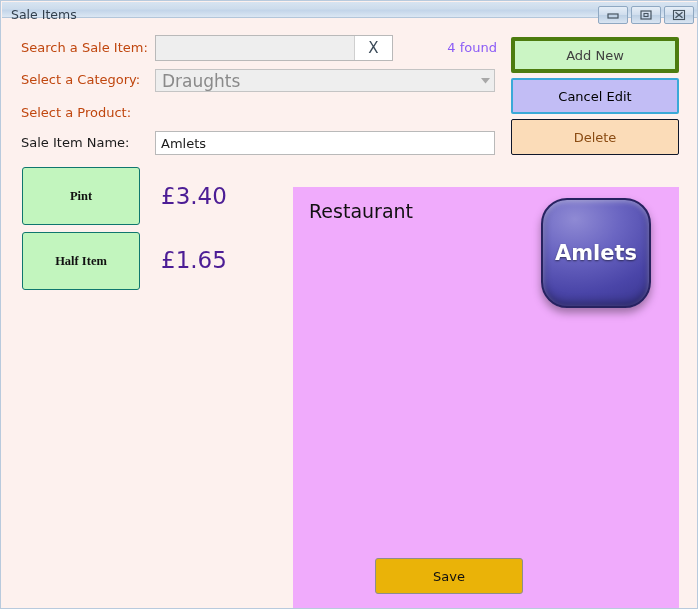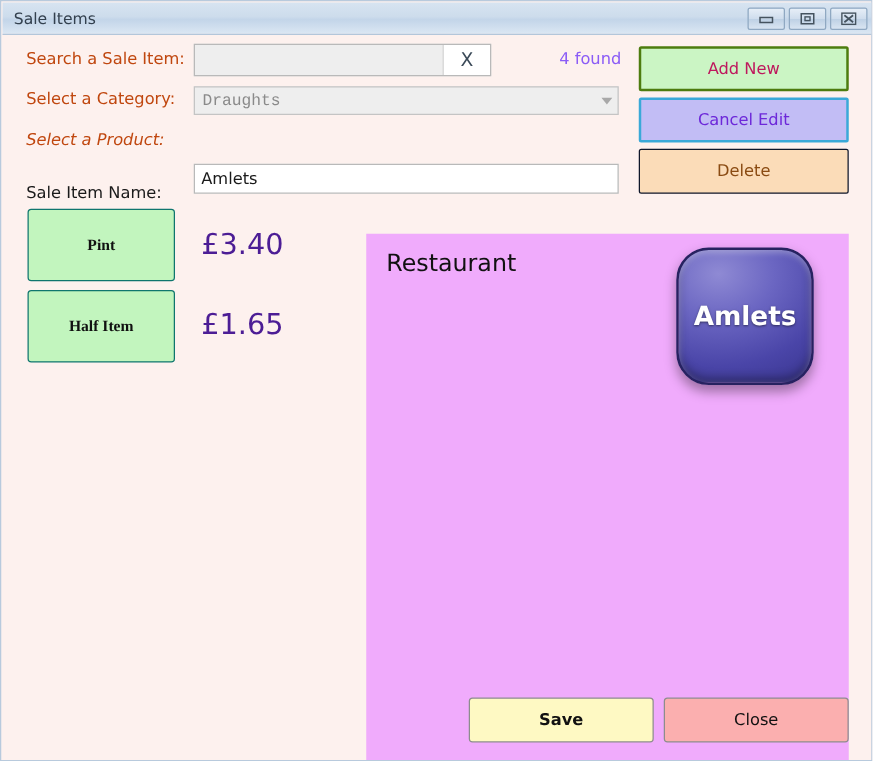--- a/index.html
+++ b/index.html
@@ -18,21 +18,21 @@
     background: #fdf1ee;
     border: 1px solid #b8cadd;
     overflow: hidden;
   }
 
   
   #titlebar {
     position: absolute;
     left: 1px; top: 1px;
     width: 696px;
-    height: 26px;
+    height: 16px;
     box-sizing: border-box;
     background: linear-gradient(to bottom, #d7e4f1 0%, #cddcec 45%, #c3d5e9 55%, #dbe7f3 100%);
     border-bottom: 1px solid #b3c6da;
   }
   #title-text {
     position: absolute;
     left: 9px; top: 5px;
     font-size: 12.5px;
     color: #33404e;
     font-family: "DejaVu Sans", sans-serif;
@@ -57,22 +57,22 @@
   
   .flabel {
     position: absolute;
     font-size: 13px;
     color: #c0470f;
     white-space: nowrap;
   }
   .flabel.dark { color: #1a1a1a; }
   #lbl-search   { left: 20px;  top: 39px; }
   #lbl-category { left: 20px;  top: 71px; }
-  #lbl-product  { left: 20px;  top: 104px; font-style: italic; }
-  #lbl-itemname { left: 20px;  top: 146px; text-align: center; }
+  #lbl-product  { left: 20px;  top: 104px; }
+  #lbl-itemname { left: 20px;  top: 134px; text-align: center; }
 
   
   #search-wrap {
     position: absolute;
     left: 154px; top: 34px;
     width: 238px; height: 26px;
     box-sizing: border-box;
     border: 1px solid #b9b9b9;
     background: #eeeeee;
     display: flex;
@@ -120,25 +120,24 @@
     display: flex;
     align-items: center;
   }
   .dropdown.disabled {
     background: #eeeeee;
     border-color: #c4c4c4;
   }
   .dropdown .ddtext {
     flex: 1;
     padding-left: 6px;
-    font-size: 13px;
+    font-size: 17px;
     color: #1a1a1a;
     white-space: nowrap;
     overflow: hidden;
-    font-family: Liberation Mono, monospace;
   }
   .dropdown.disabled .ddtext { color: #8a8a8a; }
   .dropdown .ddarrow {
     width: 18px;
     height: 100%;
     display: flex;
     align-items: center;
     justify-content: center;
   }
   #dd-category { top: 68px; }
@@ -168,28 +167,28 @@
     box-sizing: border-box;
     font-family: "DejaVu Sans", sans-serif;
     font-size: 13px;
     border-radius: 2px;
     cursor: pointer;
     padding: 0;
   }
   #btn-addnew {
     top: 36px;
     background: #cbf5c4;
-    border: 2px solid #4d7c0f;
-    color: #be185d;
+    border: 4px solid #4d7c0f;
+    color: #404040;
   }
   #btn-cancel {
     top: 77px;
     background: #c2bdf5;
     border: 2px solid #3aa9d8;
-    color: #6d28d9;
+    color: #000000;
   }
   #btn-delete {
     top: 118px;
     background: #fbdcb8;
     border: 1px solid #0f172a;
     color: #8a4b12;
   }
 
   
   .sizebtn {
@@ -271,21 +270,21 @@
     height: 36px;
     box-sizing: border-box;
     border: 1px solid #8d8d8d;
     border-radius: 3px;
     font-family: "DejaVu Sans", sans-serif;
     font-size: 13px;
     color: #111111;
     cursor: pointer;
     padding: 0;
   }
-  #btn-save  { left: 374px; background: #fef9c3; font-weight: bold; }
+  #btn-save  { left: 374px; background: #eab308; }
   #btn-close-form { left: 530px; background: #fbafaf; }
 </style>
 </head>
 <body>
 
 <div id="window">
 
   <div id="titlebar">
     <div id="title-text">Sale Items</div>
 
@@ -344,15 +343,14 @@
   <div class="price" id="price-halfpint">£1.65</div>
 
   <div id="samples-panel">
     <div id="sample-group-label">Restaurant</div>
     <div id="sample-button">
       <span id="sample-button-label">Amlets</span>
     </div>
   </div>
 
   <button class="footbtn" id="btn-save">Save</button>
-  <button class="footbtn" id="btn-close-form">Close</button>
 
 </div>
 
 </body></html>

